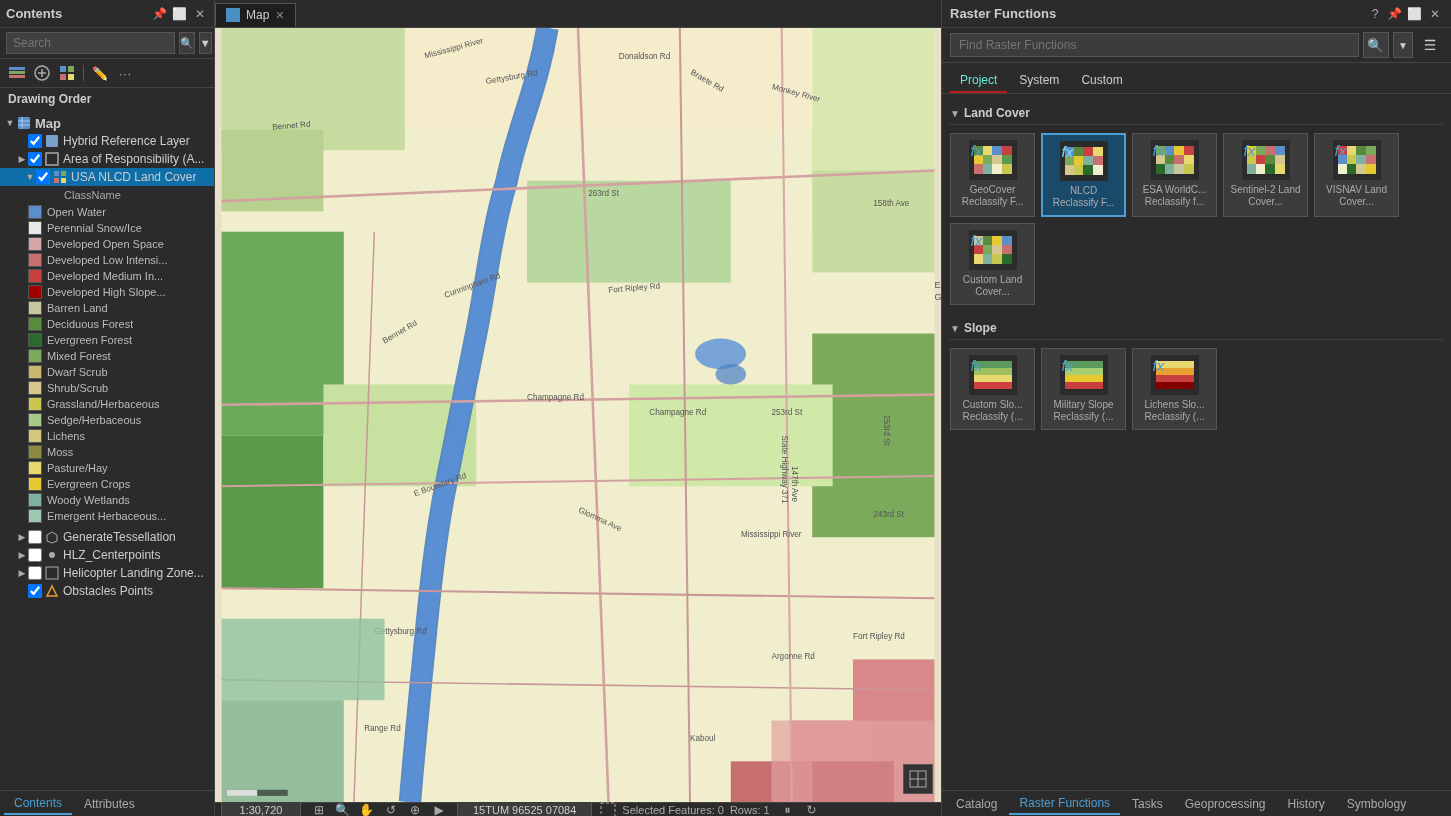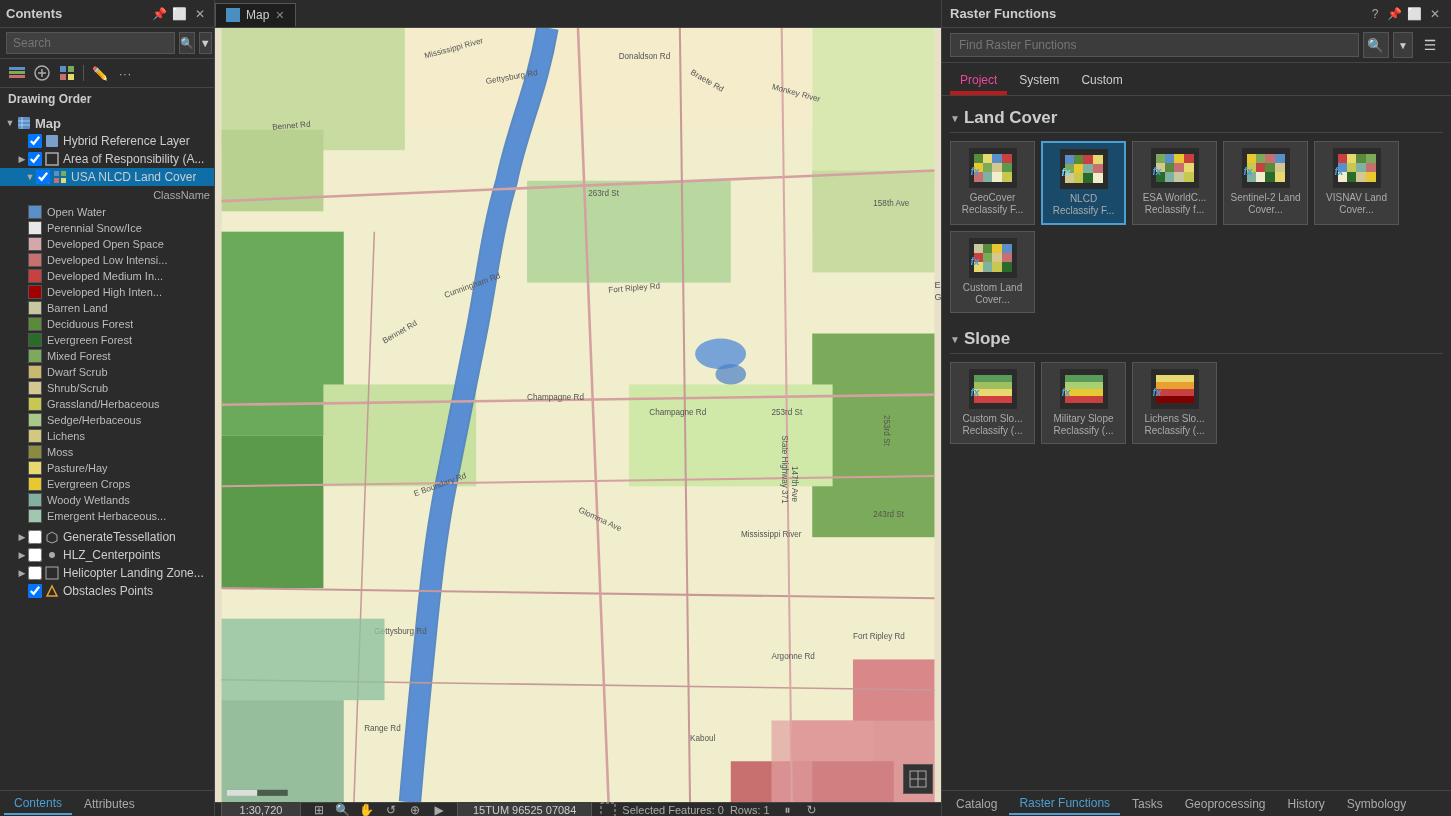--- a/index.html
+++ b/index.html
@@ -62,36 +62,36 @@
     .rf-header-icons { display: flex; gap: 4px; align-items: center; }
 
     .rf-search { display: flex; align-items: center; padding: 4px 8px; border-bottom: 1px solid #444; gap: 4px; }
     .rf-search-input { flex: 1; background: #3c3c3c; border: 1px solid #555; color: #888; padding: 4px 8px; font-size: 12px; outline: none; }
     .rf-search-btn { width: 26px; height: 26px; background: #3c3c3c; border: 1px solid #555; color: #ccc; display: flex; align-items: center; justify-content: center; cursor: pointer; }
     .rf-search-dropdown { width: 20px; height: 26px; background: #3c3c3c; border: 1px solid #555; color: #ccc; display: flex; align-items: center; justify-content: center; cursor: pointer; font-size: 10px; }
     .rf-hamburger { width: 26px; height: 26px; background: transparent; border: none; color: #ccc; display: flex; align-items: center; justify-content: center; cursor: pointer; font-size: 14px; }
 
     .rf-tabs { display: flex; padding: 6px 8px 0; gap: 2px; border-bottom: 1px solid #444; }
     .rf-tab { padding: 4px 10px; font-size: 12px; color: #ccc; cursor: pointer; border-bottom: 2px solid transparent; }
-    .rf-tab.active { color: #ec4899; border-bottom: 4px solid #b91c1c; }
+    .rf-tab.active { color: #5eead4; border-bottom: 2px solid #b91c1c; }
 
     .rf-content { flex: 1; overflow-y: auto; padding: 8px; }
     .rf-section { margin-bottom: 12px; }
     .rf-section-header { display: flex; align-items: center; gap: 4px; padding: 4px 0; border-bottom: 1px solid #444; margin-bottom: 8px; cursor: pointer; }
     .rf-section-arrow { font-size: 10px; color: #aaa; }
-    .rf-section-title { font-size: 17px; font-weight: 600; color: #cccccc; }
+    .rf-section-title { font-size: 12px; font-weight: 600; color: #cccccc; }
 
     .rf-cards { display: flex; flex-wrap: wrap; gap: 6px; }
     .rf-card { width: 85px; background: #3c3c3c; border: 1px solid #555; padding: 6px; display: flex; flex-direction: column; align-items: center; cursor: pointer; gap: 4px; }
     .rf-card.selected { background: #1a4a6a; border: 2px solid #4a9fd4; }
     .rf-card-icon { width: 48px; height: 40px; background: #2b2b2b; display: flex; align-items: center; justify-content: center; position: relative; }
     .rf-card-label { font-size: 10px; color: #aaa; text-align: center; line-height: 1.2; }
 
     
-    .fx-badge { position: absolute; top: 18px; left: 2px; font-size: 10px; color: #4a9fd4; font-weight: bold; font-style: italic; }
+    .fx-badge { position: absolute; top: 2px; left: 2px; font-size: 15px; color: #4a9fd4; font-weight: normal; font-style: italic; }
 
     
     .bottom-tabs { height: 26px; background: #2b2b2b; border-top: 1px solid #444; display: flex; align-items: center; padding: 0 4px; gap: 2px; }
     .bottom-tab { padding: 3px 10px; font-size: 12px; color: #aaa; cursor: pointer; }
     .bottom-tab.active { color: #4a9fd4; border-bottom: 2px solid #4a9fd4; }
 
     
     ::-webkit-scrollbar { width: 8px; height: 8px; }
     ::-webkit-scrollbar-track { background: #2b2b2b; }
     ::-webkit-scrollbar-thumb { background: #555; }
@@ -193,21 +193,21 @@
           <svg width="14" height="14" viewBox="0 0 14 14">
               <rect x="1" y="1" width="5" height="5" fill="#5a8fc9"></rect>
               <rect x="8" y="1" width="5" height="5" fill="#7aaa5a"></rect>
               <rect x="1" y="8" width="5" height="5" fill="#c87070"></rect>
               <rect x="8" y="8" width="5" height="5" fill="#e8d870"></rect>
             </svg>
         </span>
         <span class="tree-label">USA NLCD Land Cover</span>
       </div>
 
-      <div class="tree-item" style="padding-left: 64px; justify-content: flex-end;">
+      <div class="tree-item" style="padding-left: 64px;">
         <span class="tree-label" style="color:#aaa; font-size:11px;">ClassName</span>
       </div>
 
       <div class="legend-item">
         <div class="legend-color" style="background:#5b8fc9;"></div>
         <span class="legend-label">Open Water</span>
       </div>
       <div class="legend-item">
         <div class="legend-color" style="background:#e8e8e8;"></div>
         <span class="legend-label">Perennial Snow/Ice</span>
@@ -219,21 +219,21 @@
       <div class="legend-item">
         <div class="legend-color" style="background:#c87070;"></div>
         <span class="legend-label">Developed Low Intensi...</span>
       </div>
       <div class="legend-item">
         <div class="legend-color" style="background:#c84040;"></div>
         <span class="legend-label">Developed Medium In...</span>
       </div>
       <div class="legend-item">
         <div class="legend-color" style="background:#a00000;"></div>
-        <span class="legend-label">Developed High Inten...</span>
+        <span class="legend-label">Developed High Slope...</span>
       </div>
       <div class="legend-item">
         <div class="legend-color" style="background:#c8c8a0;"></div>
         <span class="legend-label">Barren Land</span>
       </div>
       <div class="legend-item">
         <div class="legend-color" style="background:#5a8a3c;"></div>
         <span class="legend-label">Deciduous Forest</span>
       </div>
       <div class="legend-item">

